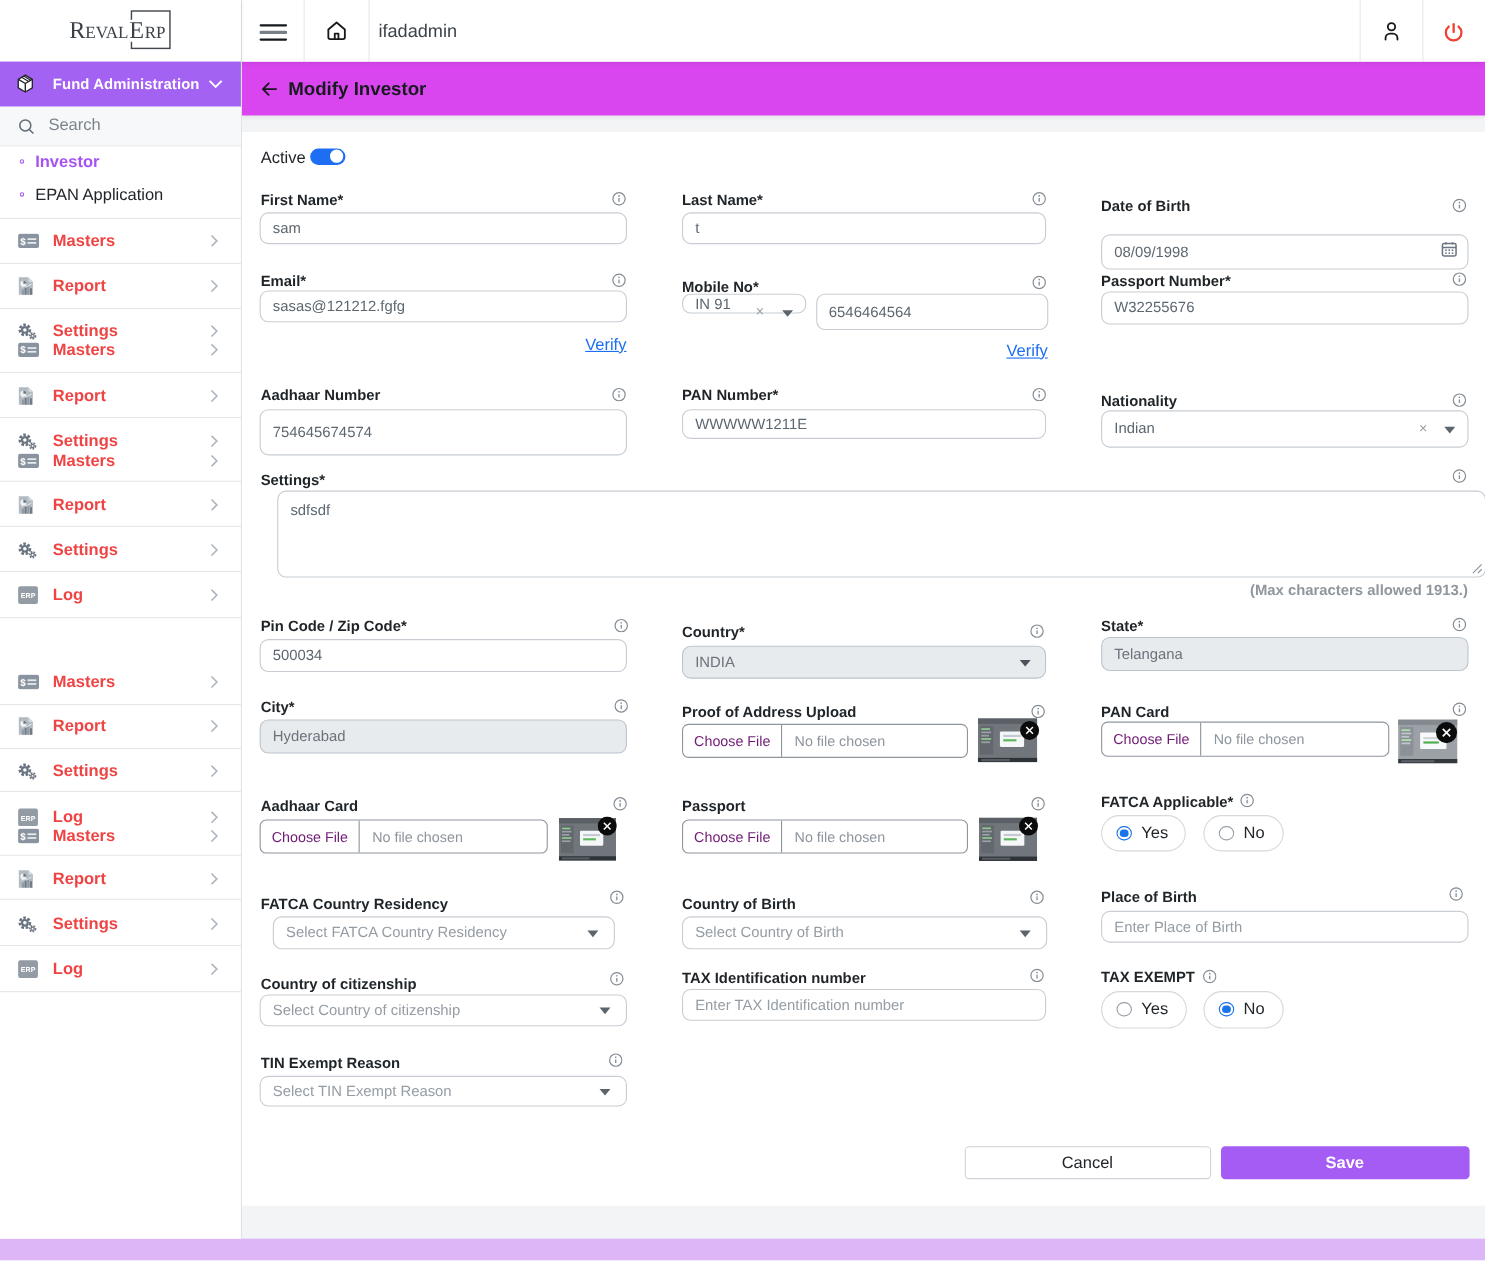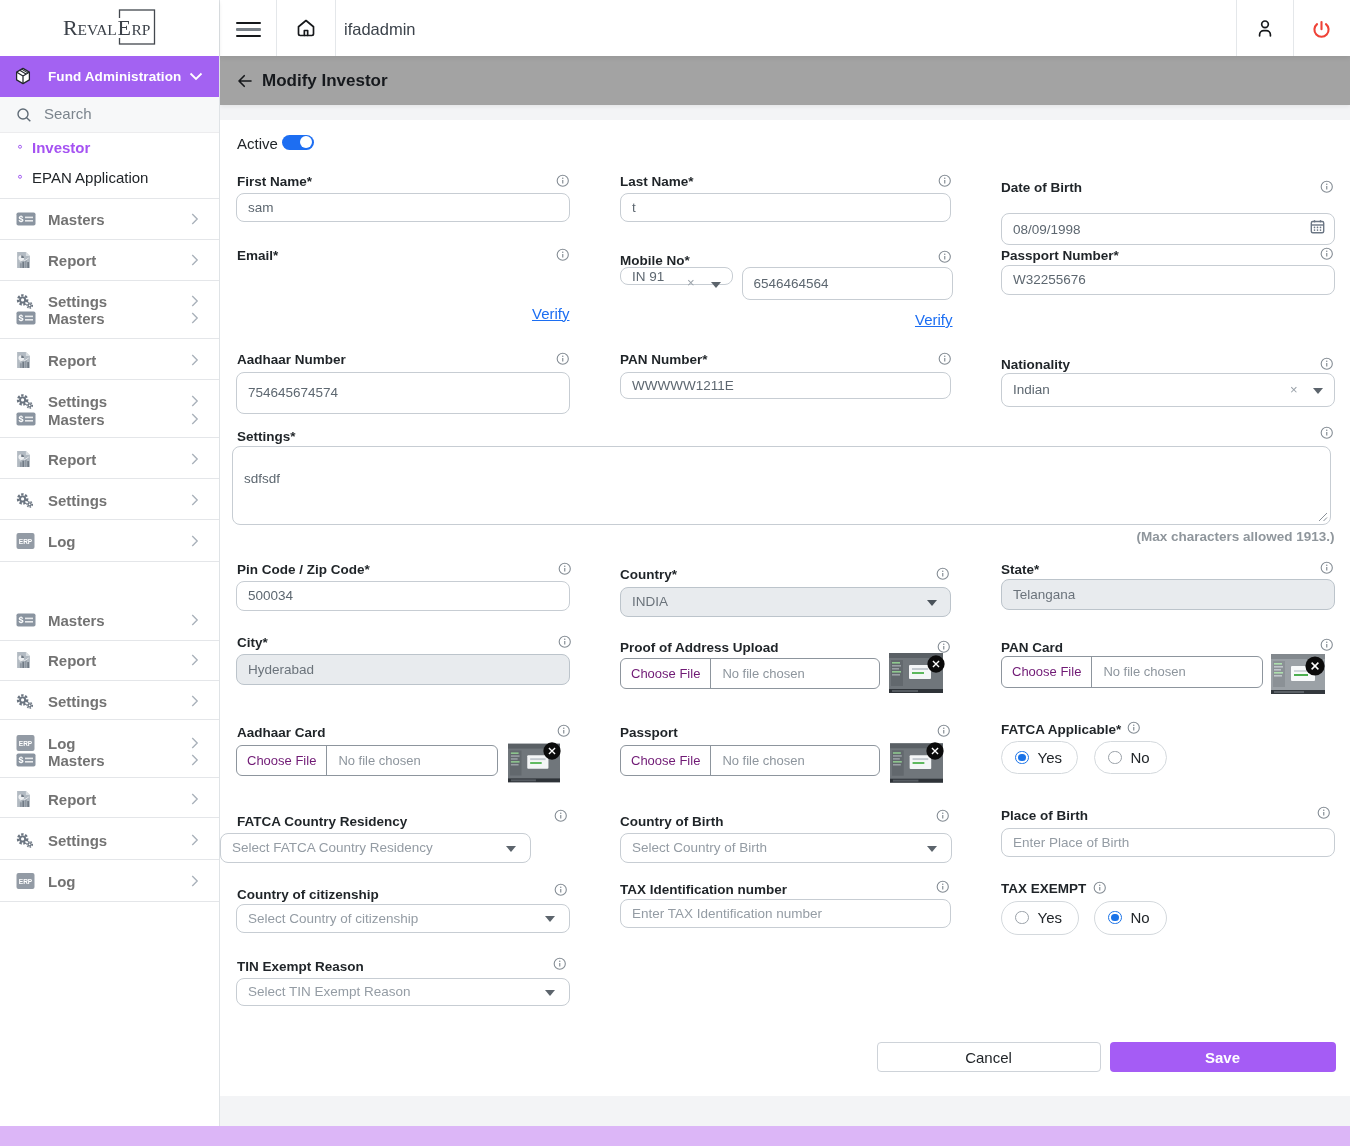--- a/index.html
+++ b/index.html
@@ -7,28 +7,28 @@
 #page{position:relative;width:1350px;height:1146px;overflow:hidden}
 .abs{position:absolute}
 
 #topbar{position:absolute;left:220px;top:0;width:1130px;height:56px;background:#fff;box-shadow:0 2px 5px rgba(0,0,0,.07);z-index:30}
 .vsep{position:absolute;top:0;width:1px;height:56px;background:#e4e7ea}
 
 #sidebar{position:absolute;left:0;top:0;width:220px;height:1126px;background:#fff;border-right:1px solid #dfe3e6;z-index:40}
 #logo{position:absolute;left:0;top:0;width:219px;height:56px;background:#fff;box-shadow:0 2px 4px rgba(0,0,0,.1)}
 #fundbar{position:absolute;left:0;top:56px;width:219px;height:41px;background:#a362f2;color:#fff;display:flex;align-items:center}
 #searchrow{position:absolute;left:0;top:97px;width:219px;height:36px;background:#f7f8f9;border-bottom:1px solid #ececee;display:flex;align-items:center}
-.mtext{position:absolute;left:48px;font-size:15px;font-weight:700;color:#737373;transform:translateY(-50%)}
+.mtext{position:absolute;left:48px;font-size:15px;font-weight:700;color:#ef4444;transform:translateY(-50%)}
 .mchev{position:absolute;left:190px;transform:translateY(-50%)}
 .micon{position:absolute;left:16px;transform:translateY(-50%)}
 .mborder{position:absolute;left:0;width:219px;height:1px;background:#e4e6e9}
 .subtext{position:absolute;left:32px;font-size:15px;transform:translateY(-50%);color:#212529}
 .subdot{position:absolute;left:17.5px;width:4.5px;height:4.5px;border:1.6px solid #a35df2;border-radius:50%;transform:translateY(-50%)}
 
-#header{position:absolute;left:220px;top:56px;width:1130px;height:49px;background:#a3a3a3;box-shadow:0 2px 4px rgba(0,0,0,.06);z-index:20}
+#header{position:absolute;left:220px;top:56px;width:1130px;height:49px;background:#d946ef;box-shadow:0 2px 4px rgba(0,0,0,.06);z-index:20}
 #graybg{position:absolute;left:220px;top:105px;width:1130px;height:1021px;background:#f3f4f6}
 #card{position:absolute;left:220px;top:120px;width:1130px;height:976px;background:#fff}
 #footstrip{position:absolute;left:0;top:1126px;width:1350px;height:20px;background:#dcb6f7}
 
 .lbl{position:absolute;font-size:13.5px;font-weight:700;color:#1f2428}
 .inp{position:absolute;border:1px solid #c7cdd3;border-radius:8px;background:#fff;font-size:13.5px;color:#5d6770;display:flex;align-items:center;padding-left:11px}
 .dis{background:#e8ebee;border-color:#bcc4cb;color:#6b737b}
 .ph{color:#949ca4}
 .vlink{position:absolute;color:#1c6ef2;font-size:15px;text-decoration:underline}
 .car{position:absolute;width:0;height:0;border-left:5.5px solid transparent;border-right:5.5px solid transparent;border-top:6.5px solid #5c646c}
@@ -452,46 +452,47 @@
       <use href="#i-info"></use>
     </svg>
   <svg class="info" style="left:1092.5px;top:880.75px" width="13.5" height="13.5">
       <use href="#i-info"></use>
     </svg>
   <svg class="info" style="left:552.75px;top:957.25px" width="13.5" height="13.5">
       <use href="#i-info"></use>
     </svg>
   <div class="inp" style="left:236px;top:193px;width:334px;height:29px">sam</div>
   <div class="inp" style="left:620px;top:193px;width:331px;height:29px">t</div>
+  <div class="inp" style="left:236px;top:264px;width:334px;height:28.5px">sasas@121212.fgfg</div>
   <div class="inp" style="left:741.5px;top:267px;width:211px;height:33px">6546464564</div>
   <div class="inp" style="left:1001px;top:264.5px;width:333.5px;height:30.5px">W32255676</div>
   <div class="inp" style="left:236px;top:371.5px;width:334px;height:42px">754645674574</div>
   <div class="inp" style="left:620px;top:371.5px;width:331px;height:27.5px">WWWWW1211E</div>
   <div class="inp" style="left:236px;top:580.5px;width:334px;height:30px">500034</div>
   <div class="inp dis" style="left:1001px;top:578.5px;width:333.5px;height:31.5px">Telangana</div>
   <div class="inp dis" style="left:236px;top:653.5px;width:334px;height:31px">Hyderabad</div>
   <div class="inp" style="left:1001px;top:827.5px;width:333.5px;height:29px">
       <span class="ph">Enter Place of Birth</span>
     </div>
   <div class="inp" style="left:620px;top:898.5px;width:331px;height:29px">
       <span class="ph">Enter TAX Identification number</span>
     </div>
   <div class="inp" style="left:1001px;top:213px;width:333.5px;height:32px">08/09/1998<svg style="position:absolute;right:9px;top:5px" width="15" height="15">
         <use href="#i-cal"></use>
       </svg></div>
   <div class="inp" style="left:620px;top:267px;width:113px;height:18px">IN 91<span style="position:absolute;left:66px;top:7px;color:#98a0a8;font-size:13px">×</span><span class="car" style="left:90px;top:13.5px;position:absolute"></span></div>
   <span class="vlink" style="right:780.5px;top:304.5px">Verify</span>
   <span class="vlink" style="right:397.5px;top:311px">Verify</span>
   <div class="inp" style="left:1001px;top:372.5px;width:333.5px;height:34px">Indian<span style="position:absolute;right:36px;top:8px;color:#98a0a8;font-size:13px">×</span><span class="car" style="right:11px;top:14px;position:absolute"></span></div>
-  <div class="inp" style="left:232px;top:446px;width:1098.5px;height:78.5px;align-items:flex-start;padding-top:24px">sdfsdf<svg style="position:absolute;right:2px;bottom:2px" width="10" height="10" viewBox="0 0 10 10">
+  <div class="inp" style="left:252px;top:446px;width:1098.5px;height:78.5px;align-items:flex-start;padding-top:9px">sdfsdf<svg style="position:absolute;right:2px;bottom:2px" width="10" height="10" viewBox="0 0 10 10">
         <path d="M9 1 L1 9 M9 5.5 L5.5 9" stroke="#8a9199" stroke-width="1"></path>
       </svg></div>
   <span class="abs" style="right:15.5px;top:528.5px;font-size:13.5px;font-weight:700;color:#8f969c">(Max characters allowed 1913.)</span>
   <div class="inp dis" style="left:620px;top:586.5px;width:331px;height:30px">INDIA<span class="car" style="right:13px;top:12px;position:absolute;border-top-color:#4a525a"></span></div>
-  <div class="inp" style="left:220px;top:833px;width:311px;height:29.5px">
+  <div class="inp" style="left:248px;top:833px;width:311px;height:29.5px">
       <span class="ph">Select FATCA Country Residency</span>
       <span class="car" style="right:14px;top:11.75px;position:absolute"></span>
     </div>
   <div class="inp" style="left:620px;top:833px;width:332px;height:29.5px">
       <span class="ph">Select Country of Birth</span>
       <span class="car" style="right:14px;top:11.75px;position:absolute"></span>
     </div>
   <div class="inp" style="left:236px;top:903.5px;width:334px;height:29.5px">
       <span class="ph">Select Country of citizenship</span>
       <span class="car" style="right:14px;top:11.75px;position:absolute"></span>

